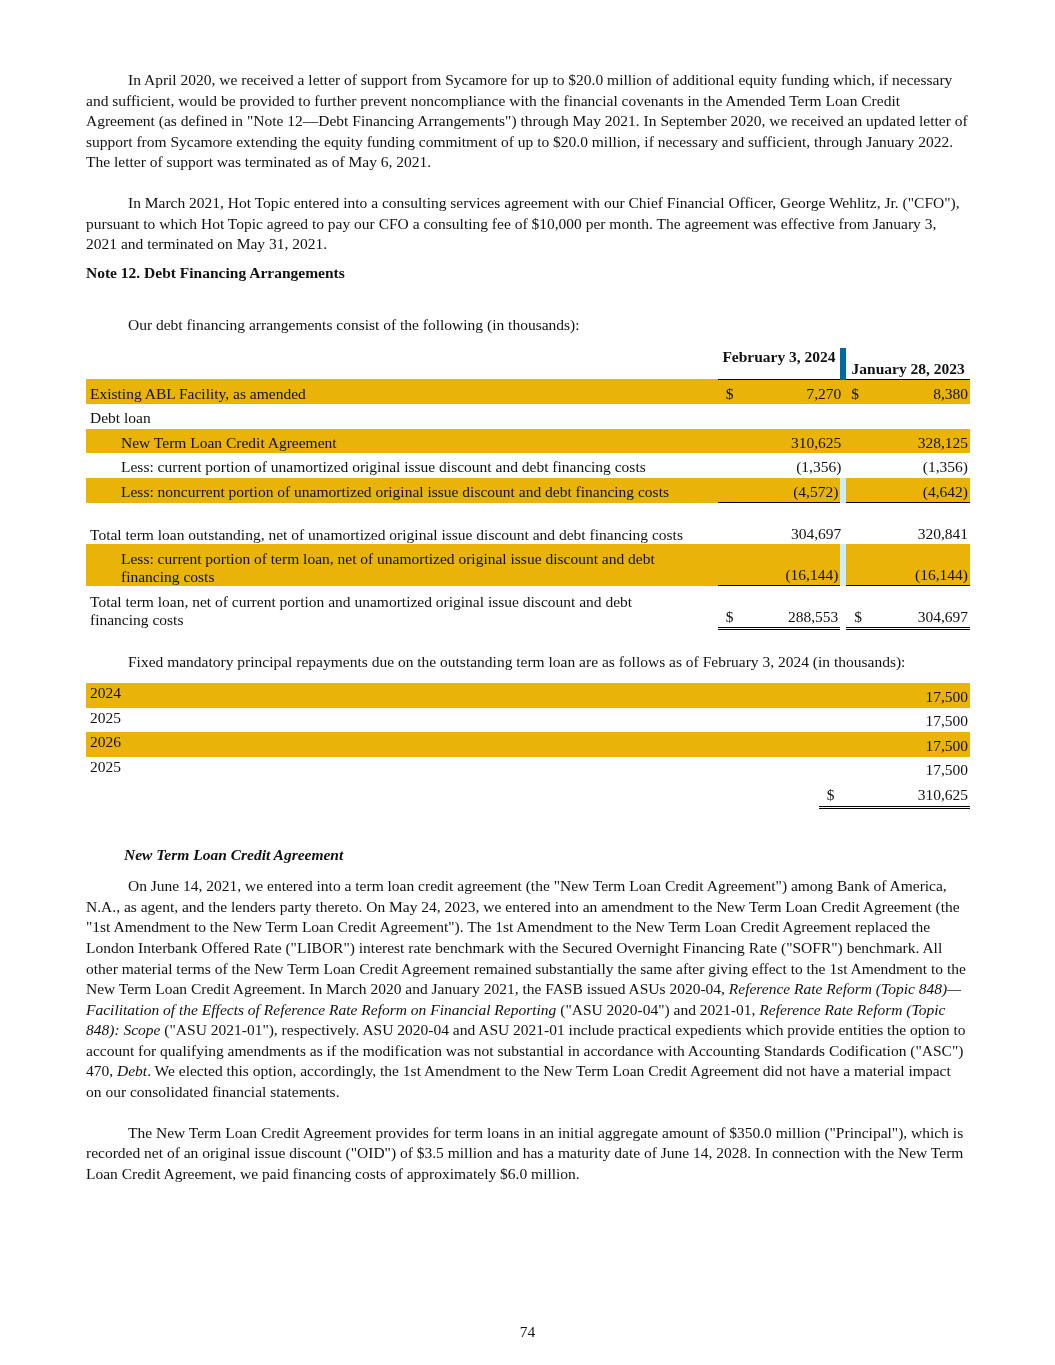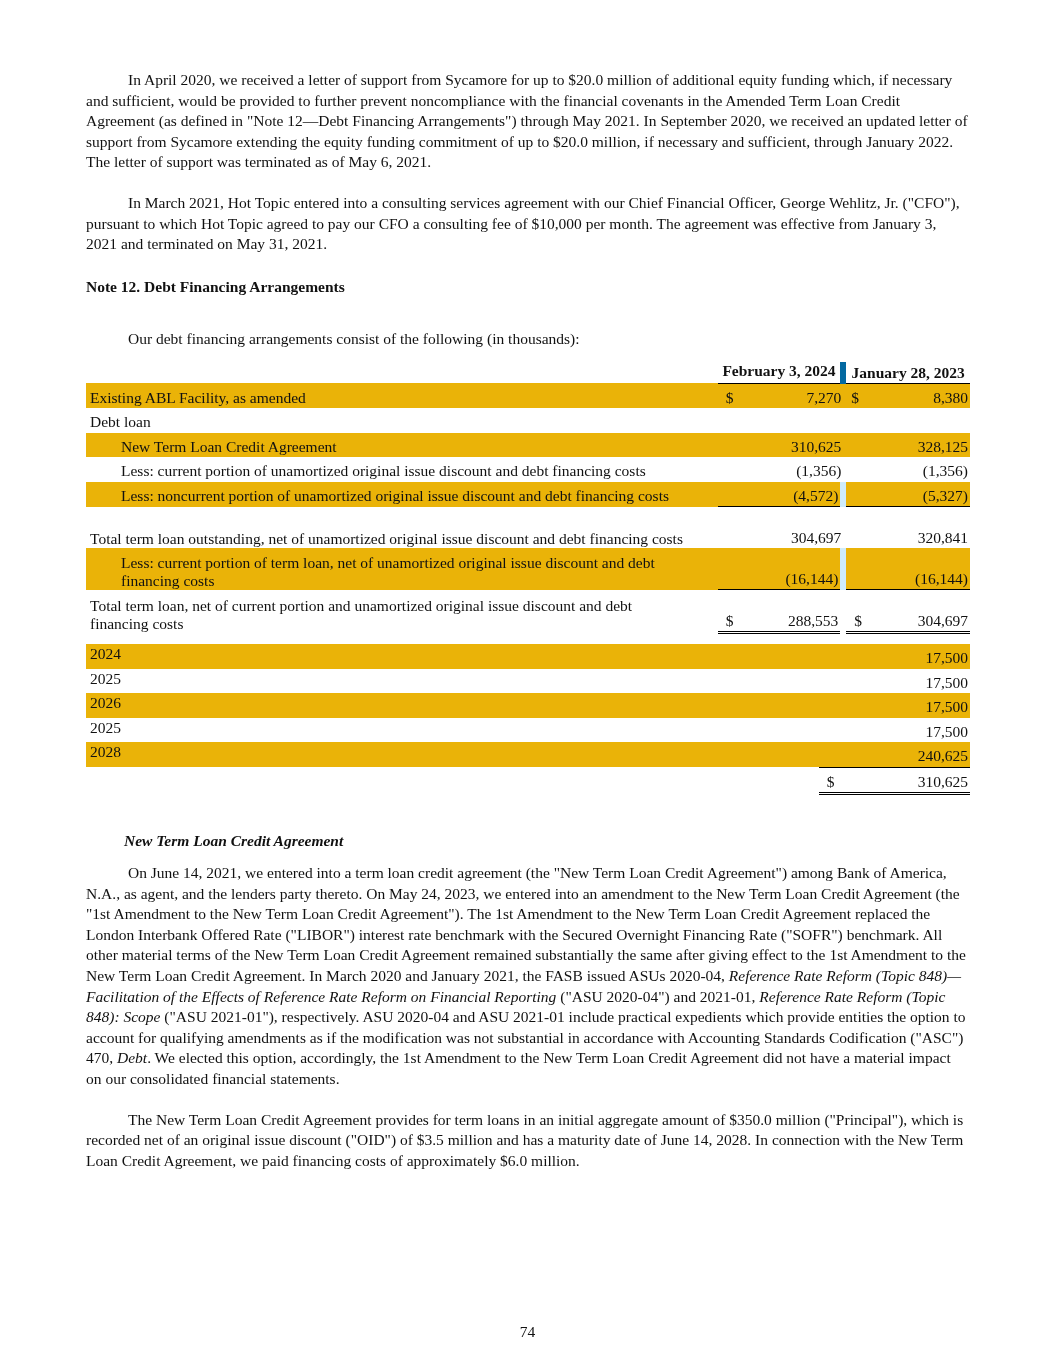--- a/index.html
+++ b/index.html
@@ -31,35 +31,35 @@
     i { font-style: italic; }
   </style>
 </head>
 <body>
 
 <div class="page">
   <p class="indent">In April 2020, we received a letter of support from Sycamore for up to $20.0 million of additional equity funding which, if necessary and sufficient, would be provided to further prevent noncompliance with the financial covenants in the Amended Term Loan Credit Agreement (as defined in "Note 12—Debt Financing Arrangements") through May 2021. In September 2020, we received an updated letter of support from Sycamore extending the equity funding commitment of up to $20.0 million, if necessary and sufficient, through January 2022. The letter of support was terminated as of May 6, 2021.</p>
   <div class="gap"></div>
   <p class="indent">In March 2021, Hot Topic entered into a consulting services agreement with our Chief Financial Officer, George Wehlitz, Jr. ("CFO"), pursuant to which Hot Topic agreed to pay our CFO a consulting fee of $10,000 per month. The agreement was effective from January 3, 2021 and terminated on May 31, 2021.</p>
 
-  <p class="note-title" style="margin-top:22px">Note 12. Debt Financing Arrangements</p>
+  <p class="note-title" style="margin-top:8px">Note 12. Debt Financing Arrangements</p>
   <p class="indent" style="margin-top:32px">Our debt financing arrangements consist of the following (in thousands):</p>
 
   <table class="tbl" style="margin-top:12px">
     <colgroup>
       <col style="width:654px">
         <col style="width:16px">
         <col style="width:100px">
         <col style="width:16px">
         <col style="width:98px">
     </colgroup>
     <tbody>
         <tr>
       <td></td>
-      <td colspan="2" class="hdr under" style="padding-bottom:4px">February 3, 2024</td>
+      <td colspan="2" class="hdr under" style="padding-bottom:14px">February 3, 2024</td>
       <td colspan="2" class="hdr under" style="padding-bottom:2px;border-left:6px solid #0369a1">January 28, 2023</td>
     </tr>
     <tr class="row hl">
       <td class="lbl">Existing ABL Facility, as amended</td>
       <td class="cur">$</td>
       <td class="num">7,270</td>
       <td class="cur">$</td>
       <td class="num">8,380</td>
     </tr>
     <tr class="row">
@@ -81,21 +81,21 @@
       <td></td>
       <td class="num">(1,356)</td>
       <td></td>
       <td class="num">(1,356)</td>
     </tr>
     <tr class="row hl">
       <td class="sub">Less: noncurrent portion of unamortized original issue discount and debt financing costs</td>
       <td class="under"></td>
       <td class="num under">(4,572)</td>
       <td class="under" style="border-left:6px solid #cfecfb"></td>
-      <td class="num under">(5,327)</td>
+      <td class="num under">(4,642)</td>
     </tr>
     <tr class="row2">
       <td class="lbl" style="line-height:18px;padding-right:20px">Total term loan outstanding, net of unamortized original issue discount and debt financing costs</td>
       <td></td>
       <td class="num">304,697</td>
       <td></td>
       <td class="num">320,841</td>
     </tr>
     <tr class="row2 hl">
       <td class="sub" style="line-height:18px;padding-right:20px">Less: current portion of term loan, net of unamortized original issue discount and debt financing costs</td>
@@ -107,20 +107,21 @@
     <tr class="row2">
       <td class="lbl" style="line-height:18px;padding-right:30px">Total term loan, net of current portion and unamortized original issue discount and debt financing costs</td>
       <td class="cur dbl">$</td>
       <td class="num dbl">288,553</td>
       <td class="cur dbl" style="border-left:6px solid #fff">$</td>
       <td class="num dbl">304,697</td>
     </tr>
   </tbody>
     </table>
 
+  <p class="indent" style="margin-top:22px">Fixed mandatory principal repayments due on the outstanding term loan are as follows as of February 3, 2024 (in thousands):</p>
 
   <table class="tbl" style="margin-top:10px">
     <colgroup>
       <col style="width:740px">
         <col style="width:20px">
         <col style="width:124px">
     </colgroup>
     <tbody>
     <tr class="fy hl">
       <td class="lbl" style="vertical-align:top">2024</td>
@@ -135,25 +136,20 @@
     <tr class="fy hl">
       <td class="lbl" style="vertical-align:top">2026</td>
       <td></td>
       <td class="num">17,500</td>
     </tr>
     <tr class="fy">
       <td class="lbl" style="vertical-align:top">2025</td>
       <td></td>
       <td class="num">17,500</td>
     </tr>
-    <tr class="fy hl">
-      <td class="lbl" style="vertical-align:top">2028</td>
-      <td class="under"></td>
-      <td class="num under">240,625</td>
-    </tr>
     <tr class="fy">
       <td></td>
       <td class="cur dbl">$</td>
       <td class="num dbl">310,625</td>
     </tr>
   </tbody>
     </table>
 
   <p class="sub-title" style="margin-top:36px">New Term Loan Credit Agreement</p>
   <p class="indent" style="margin-top:11px"><span>On June 14, 2021, we entered into a term loan credit agreement (the "New Term Loan Credit Agreement") among Bank of America, N.A., as agent, and the lenders party thereto. On May 24, 2023, we entered into an amendment to the New Term Loan Credit Agreement (the "1st Amendment to the New Term Loan Credit Agreement"). The 1st Amendment to the New Term Loan Credit Agreement replaced the London Interbank Offered Rate ("LIBOR") interest rate benchmark with the Secured Overnight Financing Rate ("SOFR") benchmark. All other material terms of the New Term Loan Credit Agreement remained substantially the same after giving effect to the 1st Amendment to the New Term Loan Credit Agreement. In March 2020 and January 2021, the FASB issued ASUs 2020-04, </span><i>Reference Rate Reform (Topic 848)—Facilitation of the Effects of Reference Rate Reform on Financial Reporting</i><span> ("ASU 2020-04") and 2021-01, </span><i>Reference Rate Reform (Topic 848): Scope</i><span> ("ASU 2021-01"), respectively. ASU 2020-04 and ASU 2021-01 include practical expedients which provide entities the option to account for qualifying amendments as if the modification was not substantial in accordance with Accounting Standards Codification ("ASC") 470, </span><i>Debt</i><span>. We elected this option, accordingly, the 1st Amendment to the New Term Loan Credit Agreement did not have a material impact on our consolidated financial statements.</span></p>

